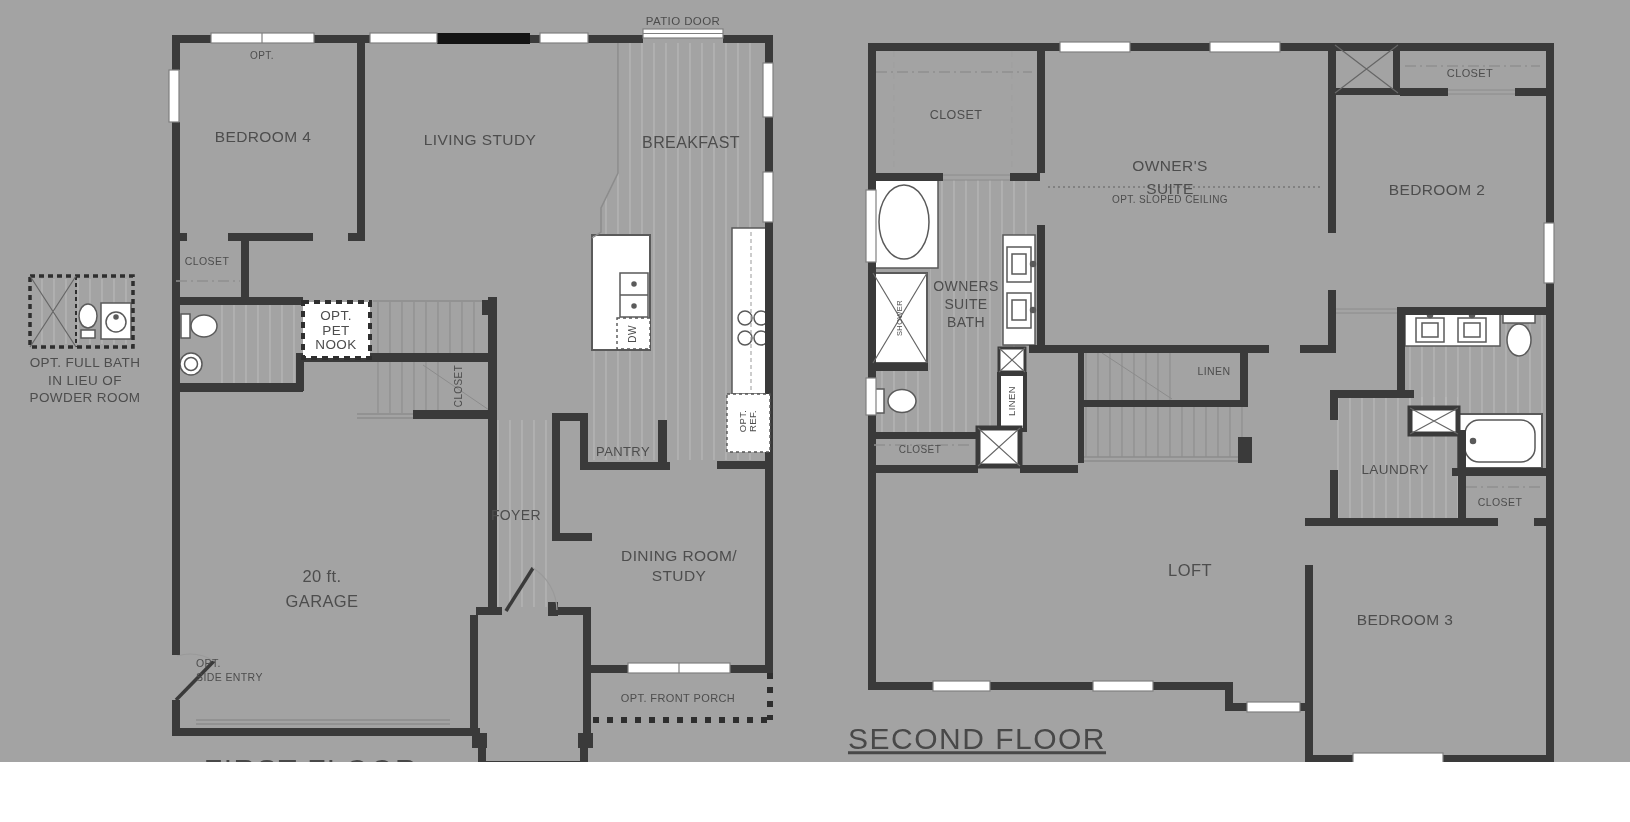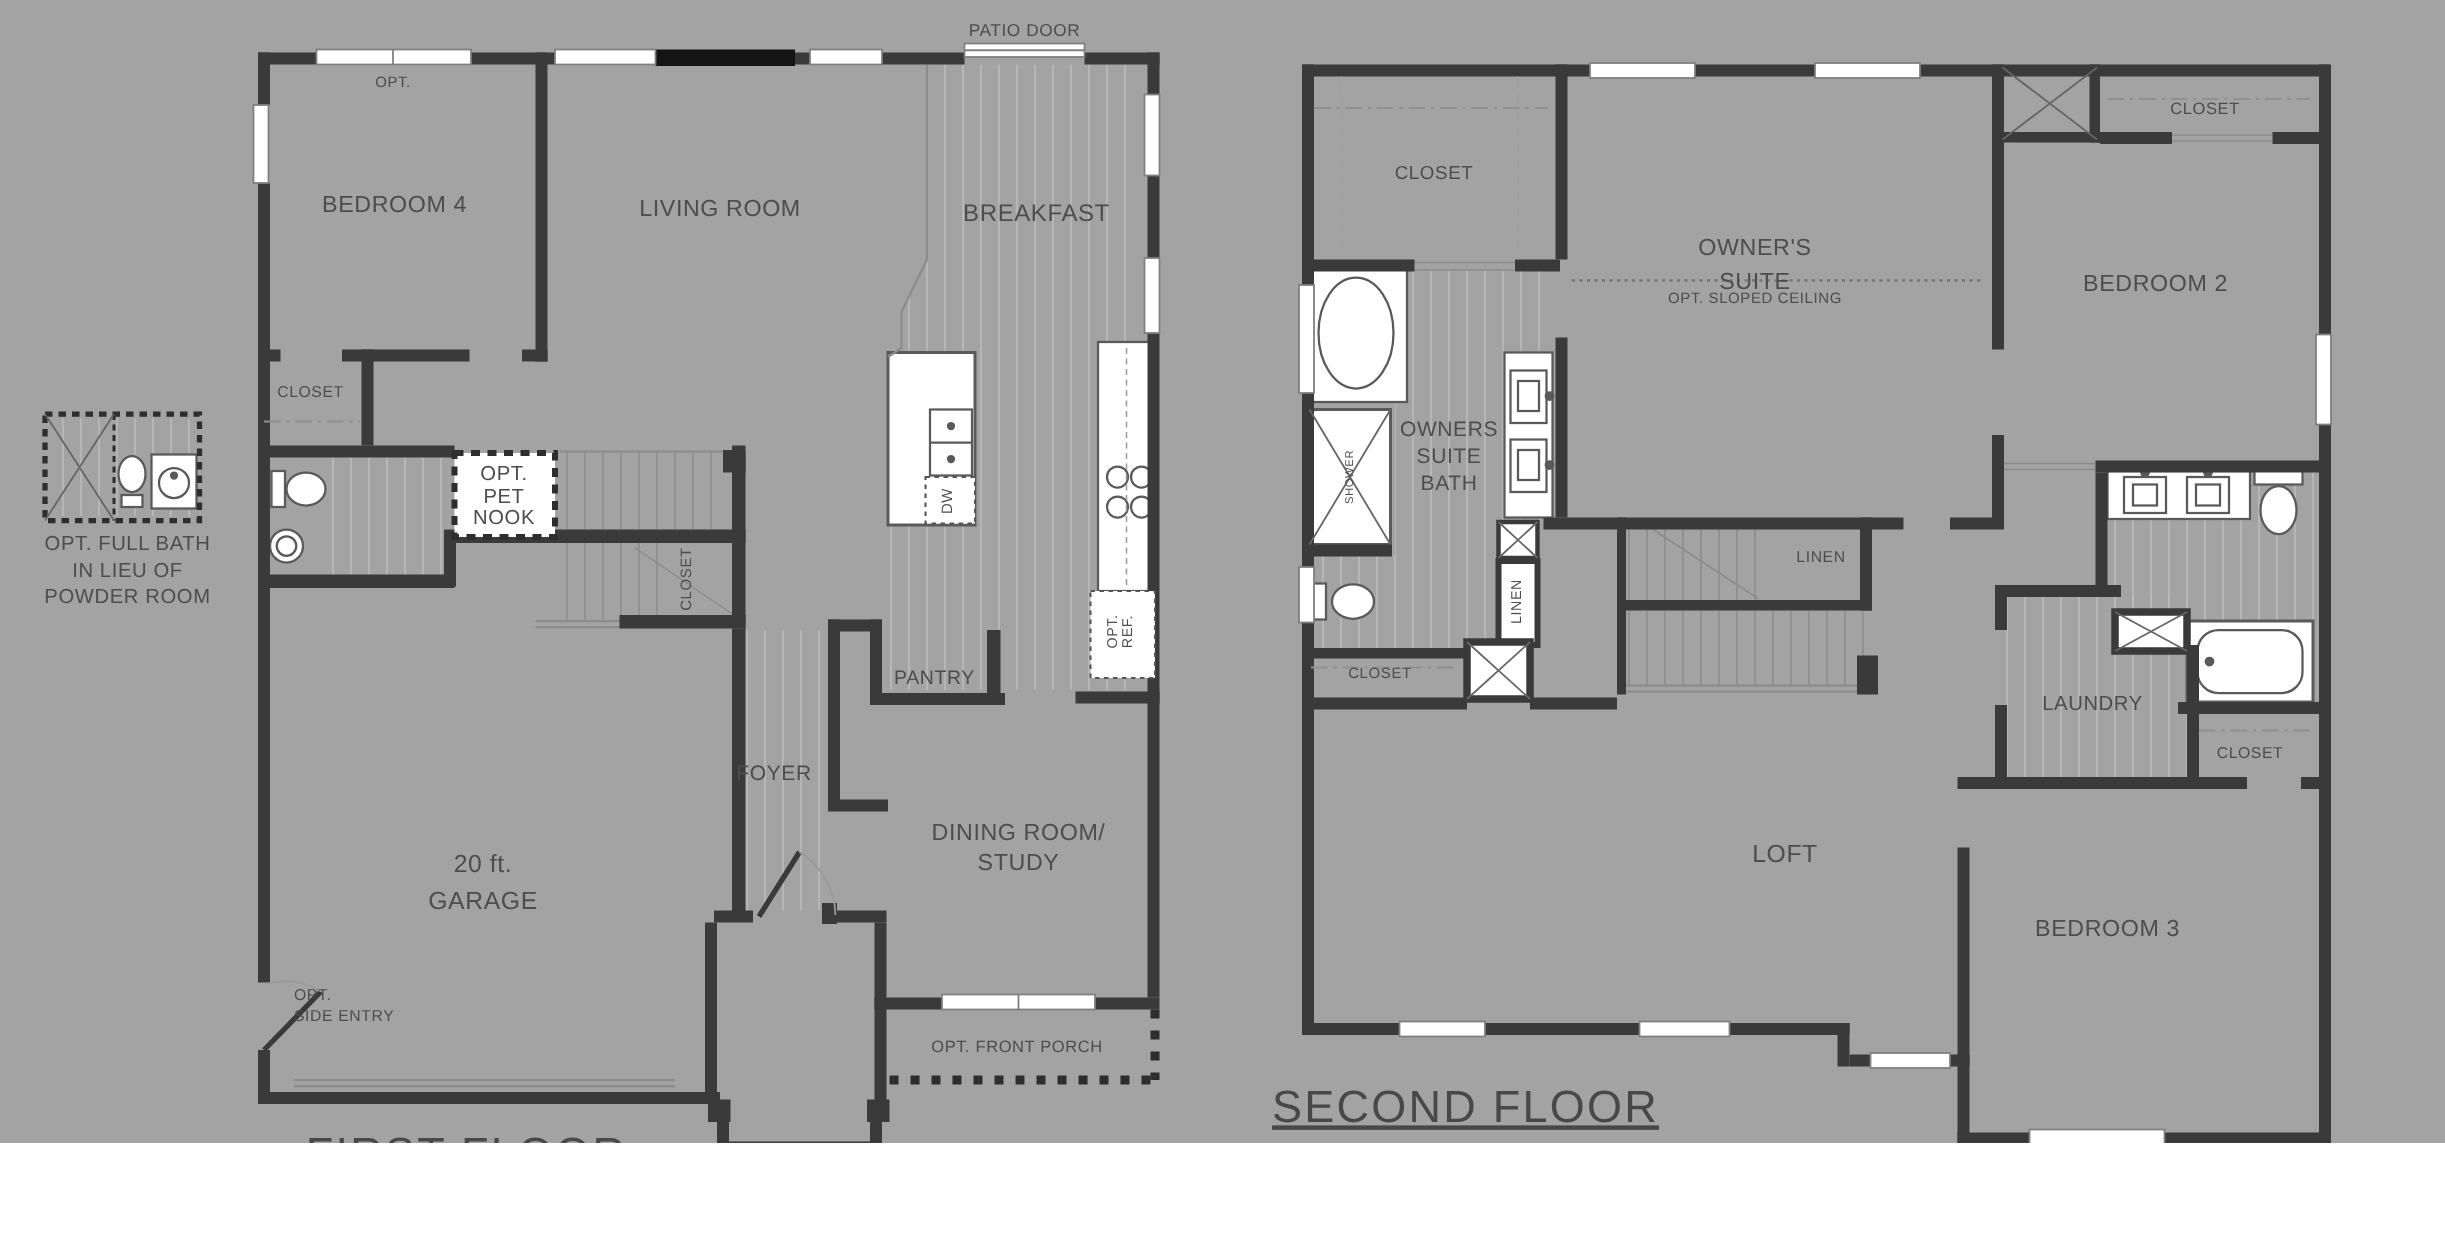--- a/index.html
+++ b/index.html
@@ -294,21 +294,21 @@
     <g stroke="#9a9a9a" stroke-width="1.2">
       <path d="M533,568 A51,51 0 0 1 557,610"></path>
       <path d="M214,661 A46,46 0 0 0 177,656"></path>
     </g>
   </g>
 </svg>
 
   <div class="lbl" style="left:683px;top:21px;font-size:11.5px">PATIO DOOR</div>
   <div class="lbl" style="left:262px;top:56px;font-size:10px">OPT.</div>
   <div class="lbl" style="left:263px;top:137px;font-size:15.5px">BEDROOM 4</div>
-  <div class="lbl" style="left:480px;top:140px;font-size:15.5px">LIVING ROOM</div>
+  <div class="lbl" style="left:480px;top:140px;font-size:15.5px">LIVING STUDY</div>
   <div class="lbl" style="left:691px;top:143px;font-size:16px">BREAKFAST</div>
   <div class="lbl" style="left:207px;top:262px;font-size:10.5px">CLOSET</div>
   <div class="lbl lh-tight" style="left:336px;top:331px;font-size:13.5px">OPT.
 PET
 NOOK</div>
   <div class="lbl v" style="left:459px;top:386px;font-size:10px">CLOSET</div>
   <div class="lbl v" style="left:633px;top:334px;font-size:10px">DW</div>
   <div class="lbl" style="left:623px;top:452px;font-size:13px">PANTRY</div>
   <div class="lbl v lh-tight" style="left:748px;top:421px;font-size:9.5px">OPT.
 REF.</div>

